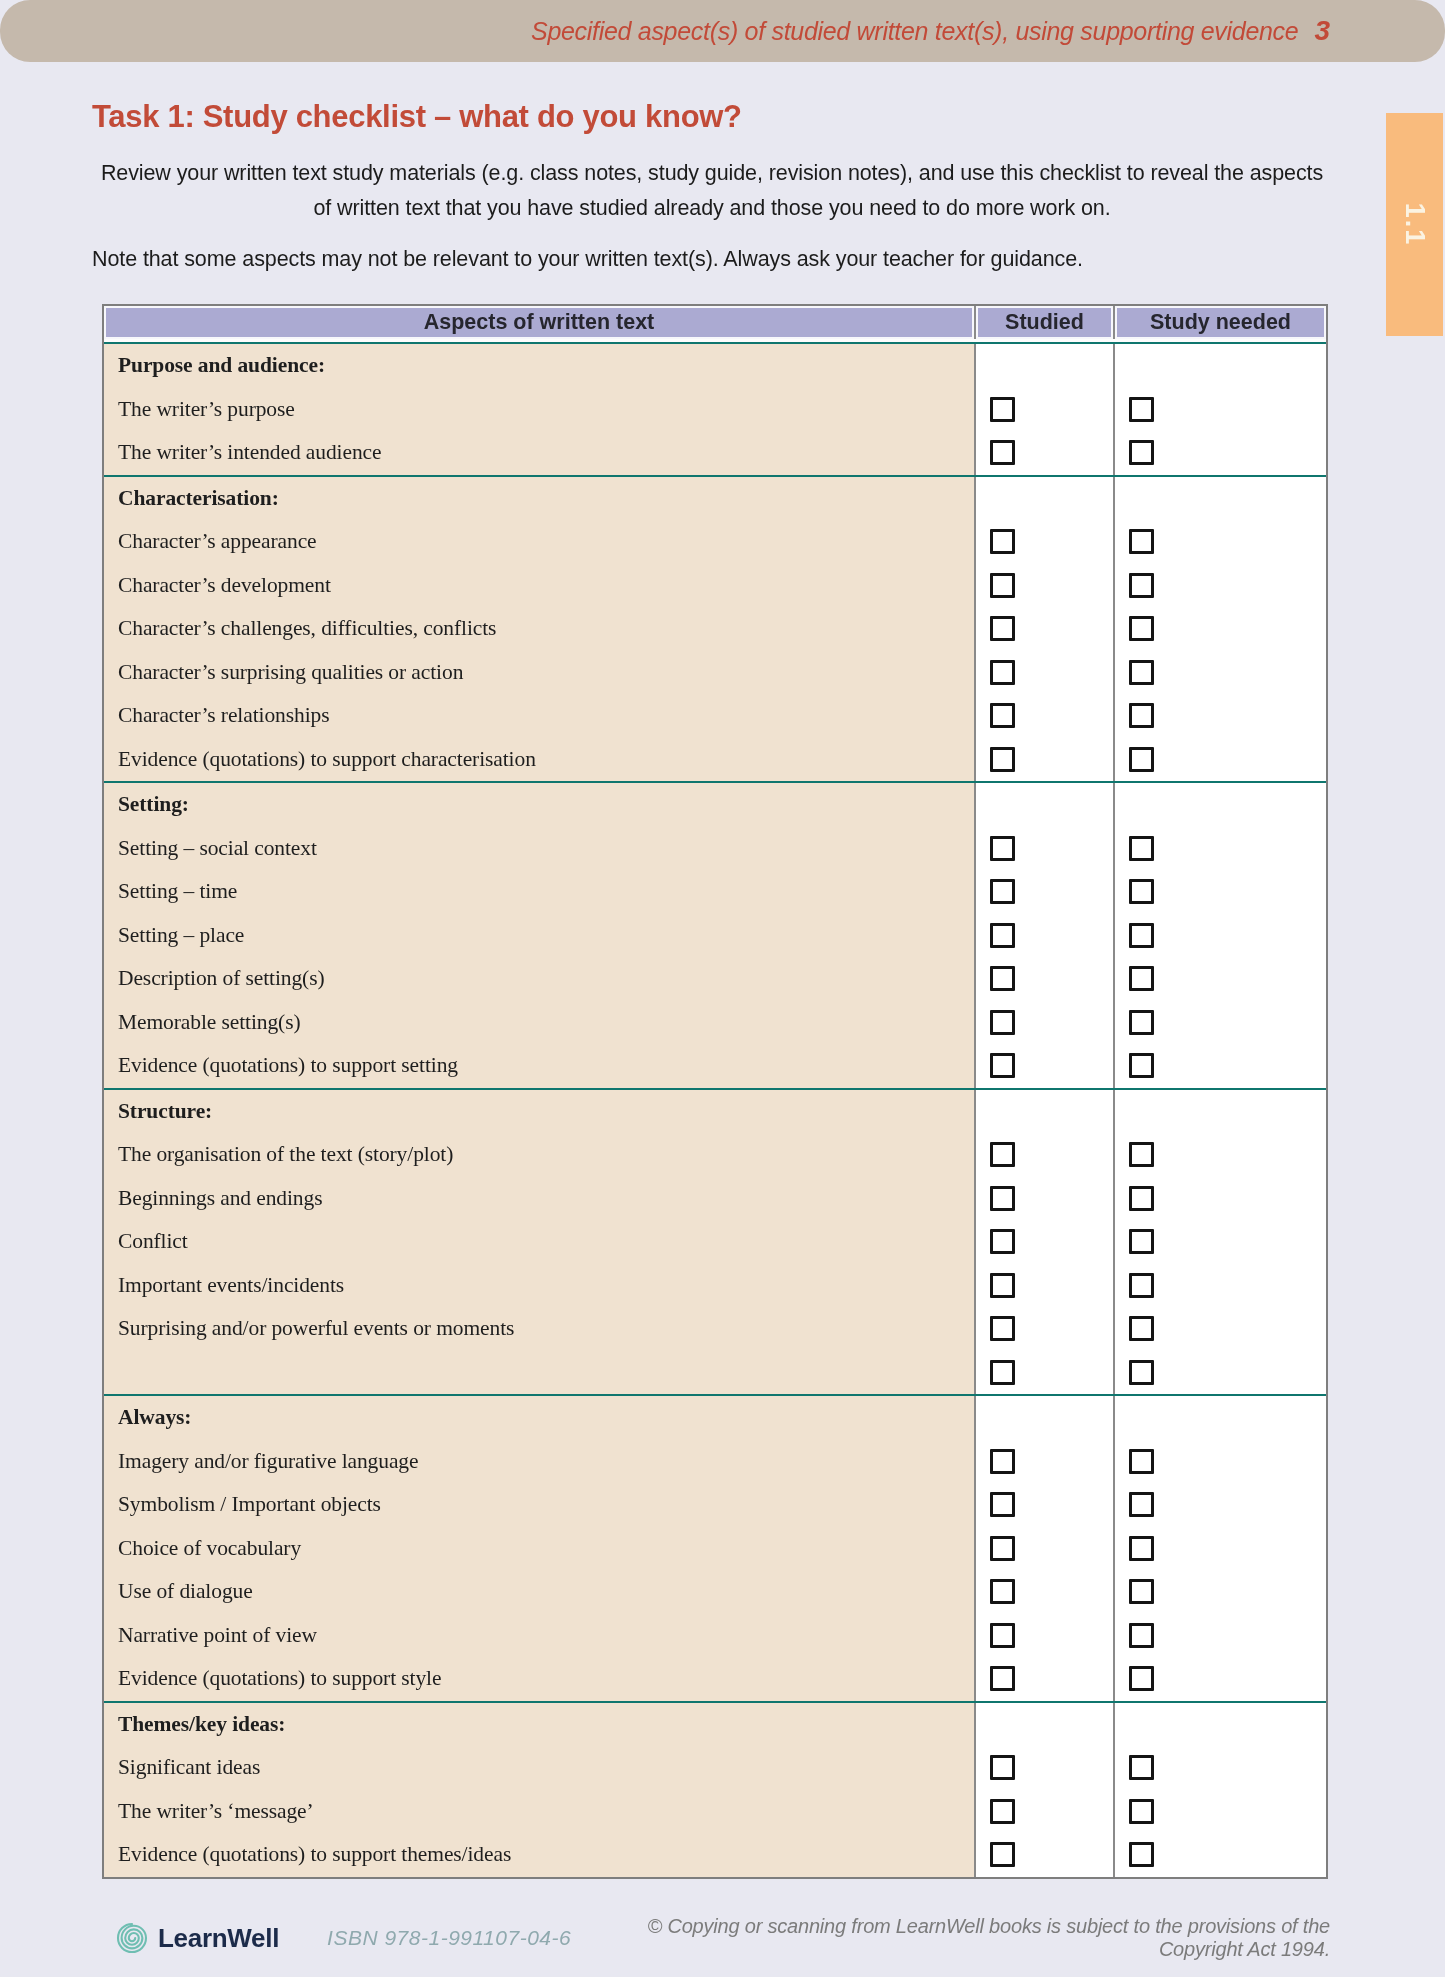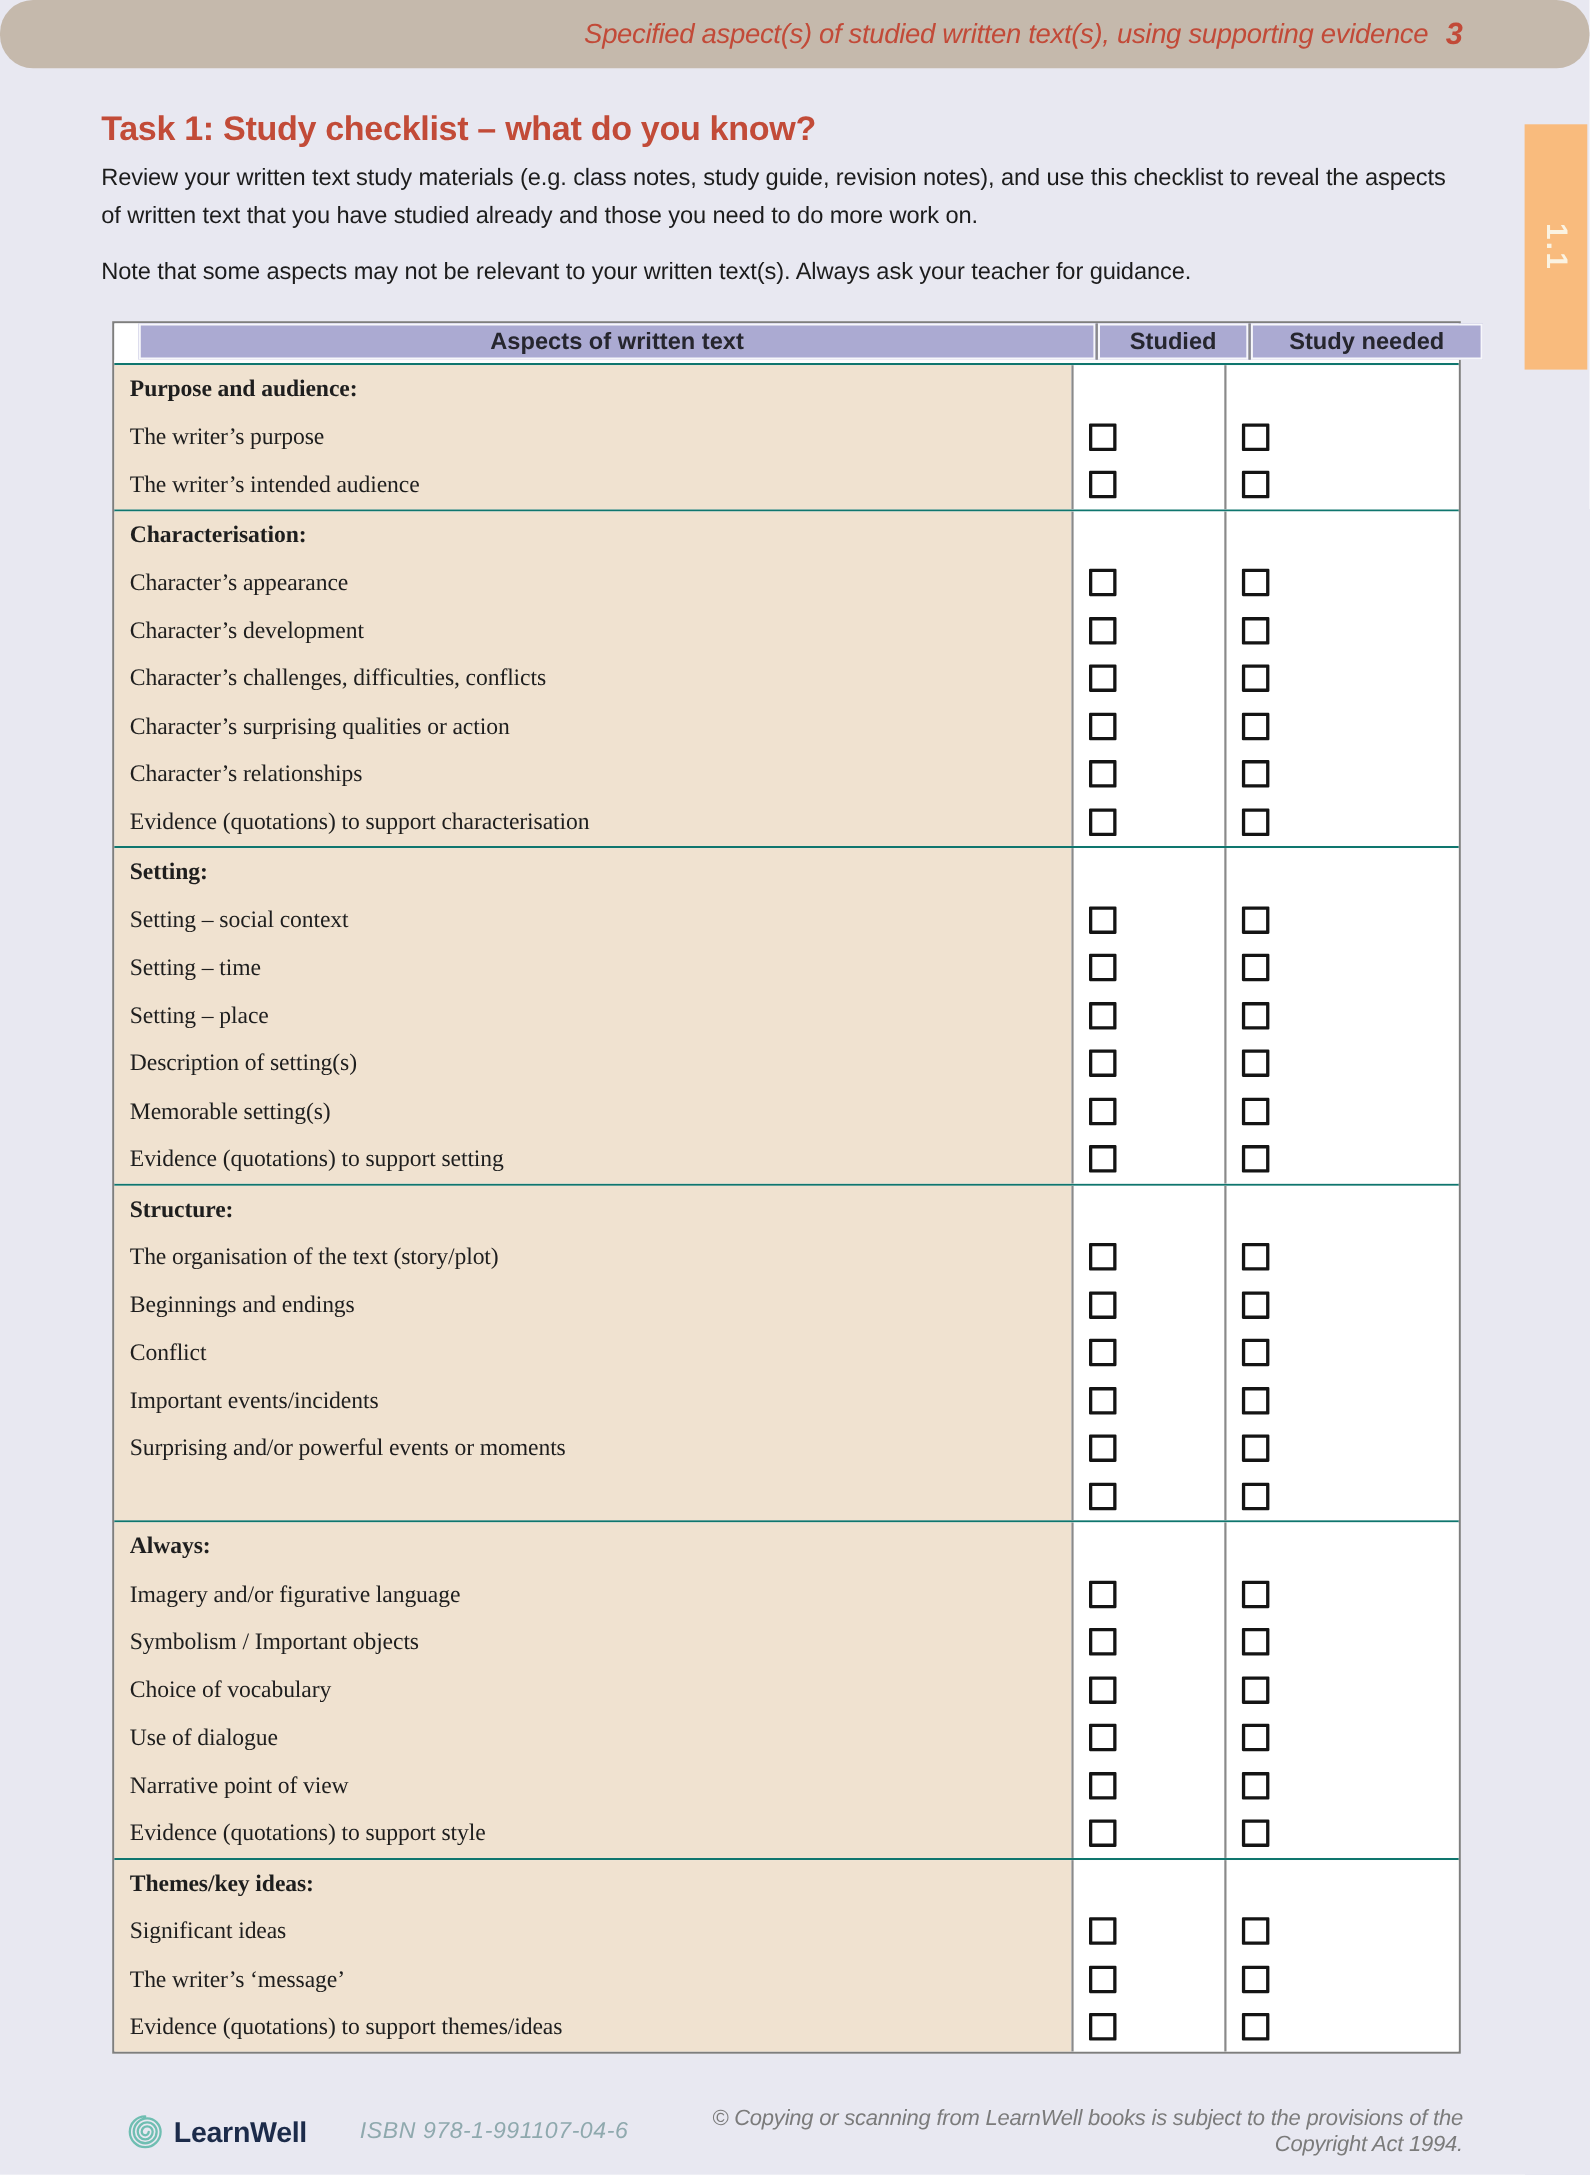--- a/index.html
+++ b/index.html
@@ -40,32 +40,32 @@
     position:absolute;top:62px;left:92px;width:1240px;
   }
   .task-title{
     margin-top:36px;
     font-size:31px;font-weight:bold;color:#C24B38;
     letter-spacing:-0.3px;line-height:38px;
   }
   .intro{
     font-size:21.5px;line-height:35px;color:#1C1C1C;letter-spacing:-0.1px;
   }
-  .intro.p1{margin-top:8px;}
+  .intro.p1{margin-top:20px;text-align:center;}
   .intro.p2{margin-top:16px;}
   
   .checklist{
     margin-top:27px;margin-left:10px;
     width:1226px;box-sizing:border-box;
     border:2px solid #7E7E7E;
     background:#fff;
   }
   .header-row{
     display:grid;grid-template-columns:870px 139px 213px;
-    height:33px;background:#fff;border-bottom:3px solid #FDFDFD;padding-left:22px;
+    height:33px;background:#fff;border-bottom:3px solid #FDFDFD;
   }
   .header-cell{
     background:#ABAAD2;
     box-shadow:inset 0 0 0 2px #F7F7FB;
     display:flex;align-items:center;justify-content:center;
     font-weight:bold;font-size:21.5px;color:#26262E;
     box-sizing:border-box;
   }
   .header-cell.cb{border-left:2px solid #8A8A8A;}
   .section{

